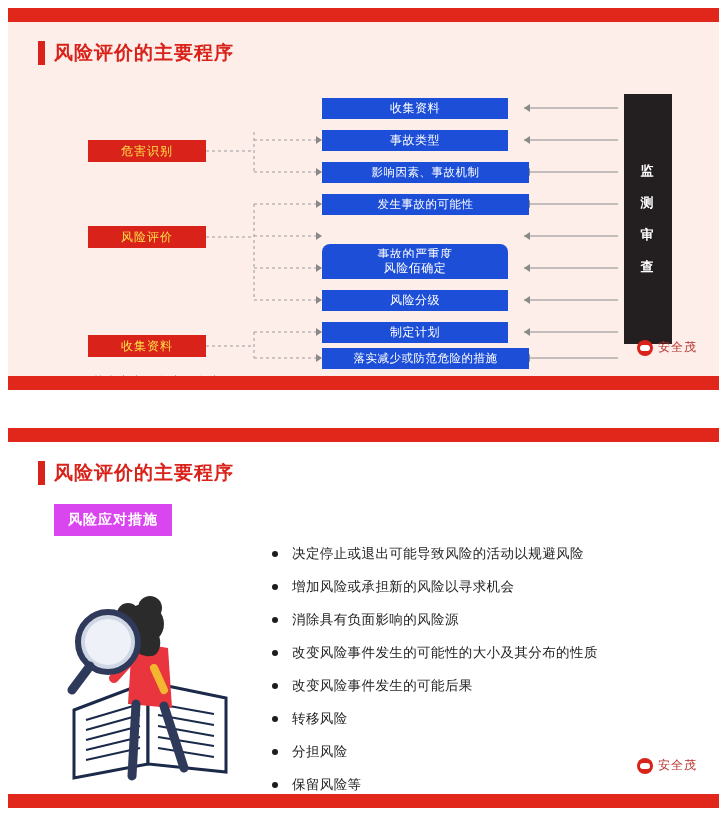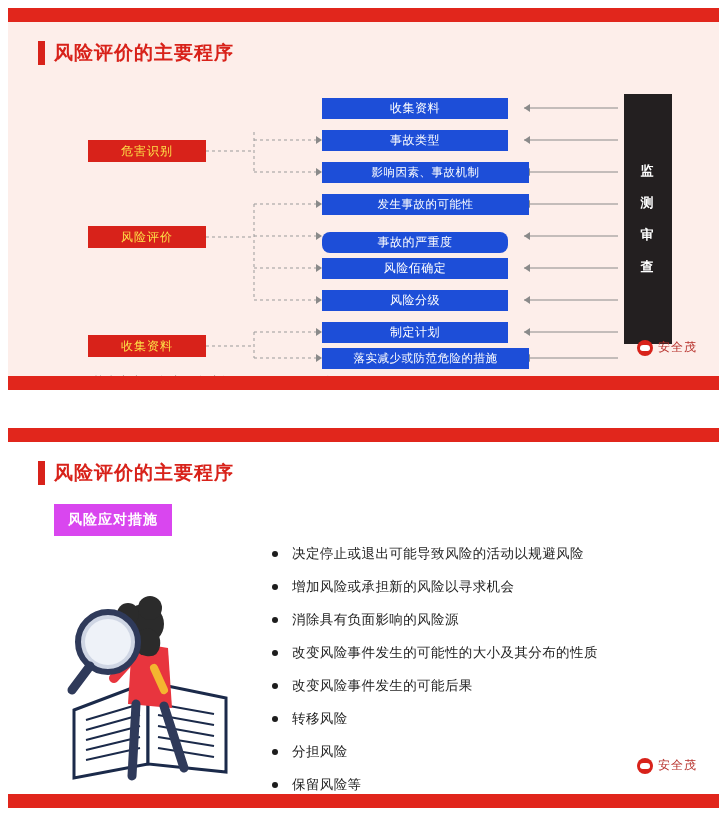--- a/index.html
+++ b/index.html
@@ -281,21 +281,21 @@
         </svg>
 
         <div class="stage" style="left:80px; top:118px;">危害识别</div>
         <div class="stage" style="left:80px; top:204px;">风险评价</div>
         <div class="stage" style="left:80px; top:313px;">收集资料</div>
 
         <div class="step" style="top:76px;">收集资料</div>
         <div class="step" style="top:108px;">事故类型</div>
         <div class="step wide" style="top:140px;">影响因素、事故机制</div>
         <div class="step wide" style="top:172px;">发生事故的可能性</div>
-        <div class="step" style="top:210px;border-radius:8px;">事故的严重度</div>
+        <div class="step" style="top:222px;border-radius:8px;">事故的严重度</div>
         <div class="step" style="top:236px;">风险佰确定</div>
         <div class="step" style="top:268px;">风险分级</div>
         <div class="step" style="top:300px;">制定计划</div>
         <div class="step wide" style="top:326px;">落实减少或防范危险的措施</div>
 
         <div class="review">
           <span>监</span>
           <span>测</span>
           <span>审</span>
           <span>查</span>

